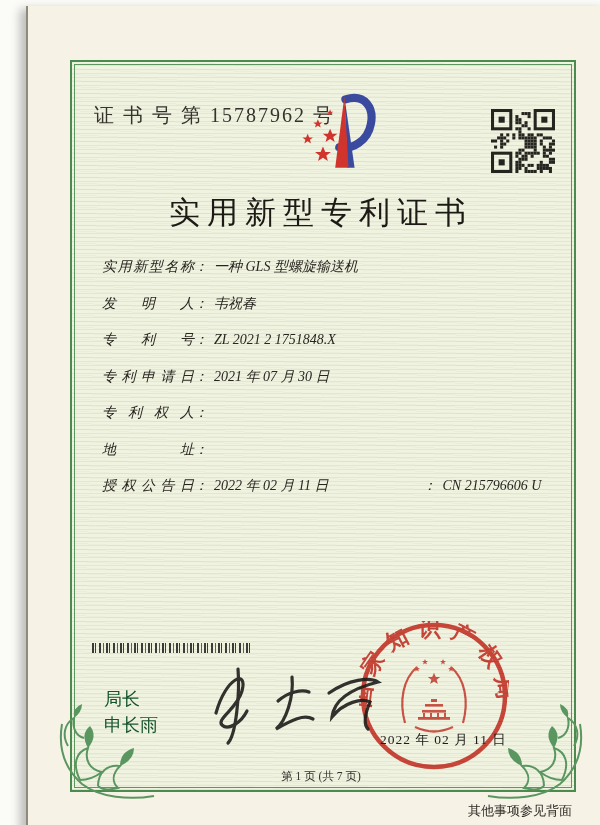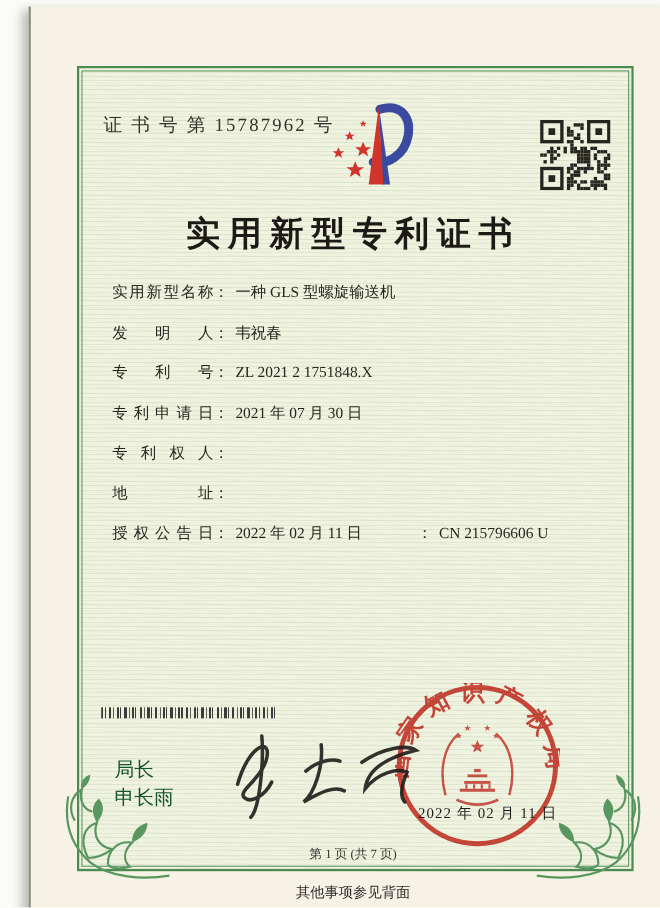--- a/index.html
+++ b/index.html
@@ -9,48 +9,48 @@
          background:#f6f2e6;border-left:2px solid #8e8b7d;
          box-shadow:-6px 3px 9px rgba(0,0,0,0.25);}
   
   .frame{position:absolute;left:42px;top:54px;width:502px;height:728px;
          border:2.5px solid #4c8b4f;
          background:
            repeating-linear-gradient(0deg, rgba(110,152,102,0.12) 0 1px, rgba(110,152,102,0) 1px 4px),
            repeating-linear-gradient(3deg, rgba(110,152,102,0.06) 0 1px, rgba(110,152,102,0) 1px 6px),
            #f1f3e1;}
   .frame::after{content:"";position:absolute;inset:2px;border:1px solid #5d975f;pointer-events:none;}
-  .cert-no{position:absolute;left:66px;top:96px;font-size:17px;letter-spacing:2px;color:#35322c;z-index:3;}
+  .cert-no{position:absolute;left:66px;top:96px;font-size:20px;letter-spacing:2px;color:#35322c;z-index:3;}
   .logo{position:absolute;left:246px;top:84px;width:102px;height:82px;z-index:3;}
   .qr{position:absolute;left:463px;top:103px;width:64px;height:64px;z-index:3;}
   .title{position:absolute;left:42px;top:186px;width:502px;margin:0;text-align:center;
-         font-size:31px;font-weight:bold;letter-spacing:7px;color:#1d1a16;z-index:3;}
-  .fields{position:absolute;left:74px;top:251px;width:462px;font-size:14px;color:#28251f;z-index:3;}
+         font-size:31px;font-weight:normal;letter-spacing:7px;color:#1d1a16;z-index:3;}
+  .fields{position:absolute;left:74px;top:251px;width:462px;font-size:14px;color:#28251f;z-index:3;font-style:italic;}
   .frow{display:flex;line-height:20px;margin-bottom:16.5px;}
   .flabel{display:inline-block;width:92px;text-align:justify;text-align-last:justify;flex:none;}
   .colon{flex:none;margin-right:6px;}
   .fvalue{flex:1;}
-  .grant-row{display:flex;line-height:20px;}
+  .grant-row{display:flex;line-height:20px;gap:44px;}
   .gpair{display:flex;}
   .gpair.second{margin-left:50px;}
   .paras{position:absolute;left:62px;top:486px;width:454px;font-size:13.2px;line-height:1.62;
          color:#3a362e;text-align:justify;z-index:3;}
   .paras p{margin:0;text-indent:2em;}
   .barcode{position:absolute;left:64px;top:637px;width:158px;height:10px;opacity:.85;z-index:3;
     background:repeating-linear-gradient(90deg,#1c1c1c 0 2px,transparent 2px 3px,#1c1c1c 3px 4px,
       transparent 4px 7px,#1c1c1c 7px 9px,transparent 9px 11px,#444 11px 12px,transparent 12px 14px);}
   .signer{position:absolute;left:76px;top:680px;font-size:18px;color:#14532d;line-height:26px;z-index:3;}
   .signature{position:absolute;left:158px;top:655px;width:210px;height:92px;z-index:4;}
   .seal{position:absolute;left:331px;top:615px;width:150px;height:150px;z-index:3;
         mix-blend-mode:multiply;opacity:.92;}
   .seal-date{position:absolute;left:352px;top:725px;font-size:13.5px;letter-spacing:1px;
              color:#1e1c19;z-index:5;}
   .page-info{position:absolute;left:42px;top:763px;width:502px;text-align:center;
              font-size:11.5px;color:#35322c;z-index:3;}
-  .back-note{position:absolute;left:42px;top:796px;width:502px;text-align:center;
+  .back-note{position:absolute;left:42px;top:796px;width:502px;text-align:right;
              font-size:13px;color:#2f2c26;z-index:2;}
   .flourish{position:absolute;width:104px;height:104px;z-index:4;}
   .flourish.left{left:26px;top:690px;}
   .flourish.right{left:456px;top:690px;transform:scaleX(-1);}
 </style>
 </head>
 <body>
 
 <div class="canvas">
   <div class="paper">

